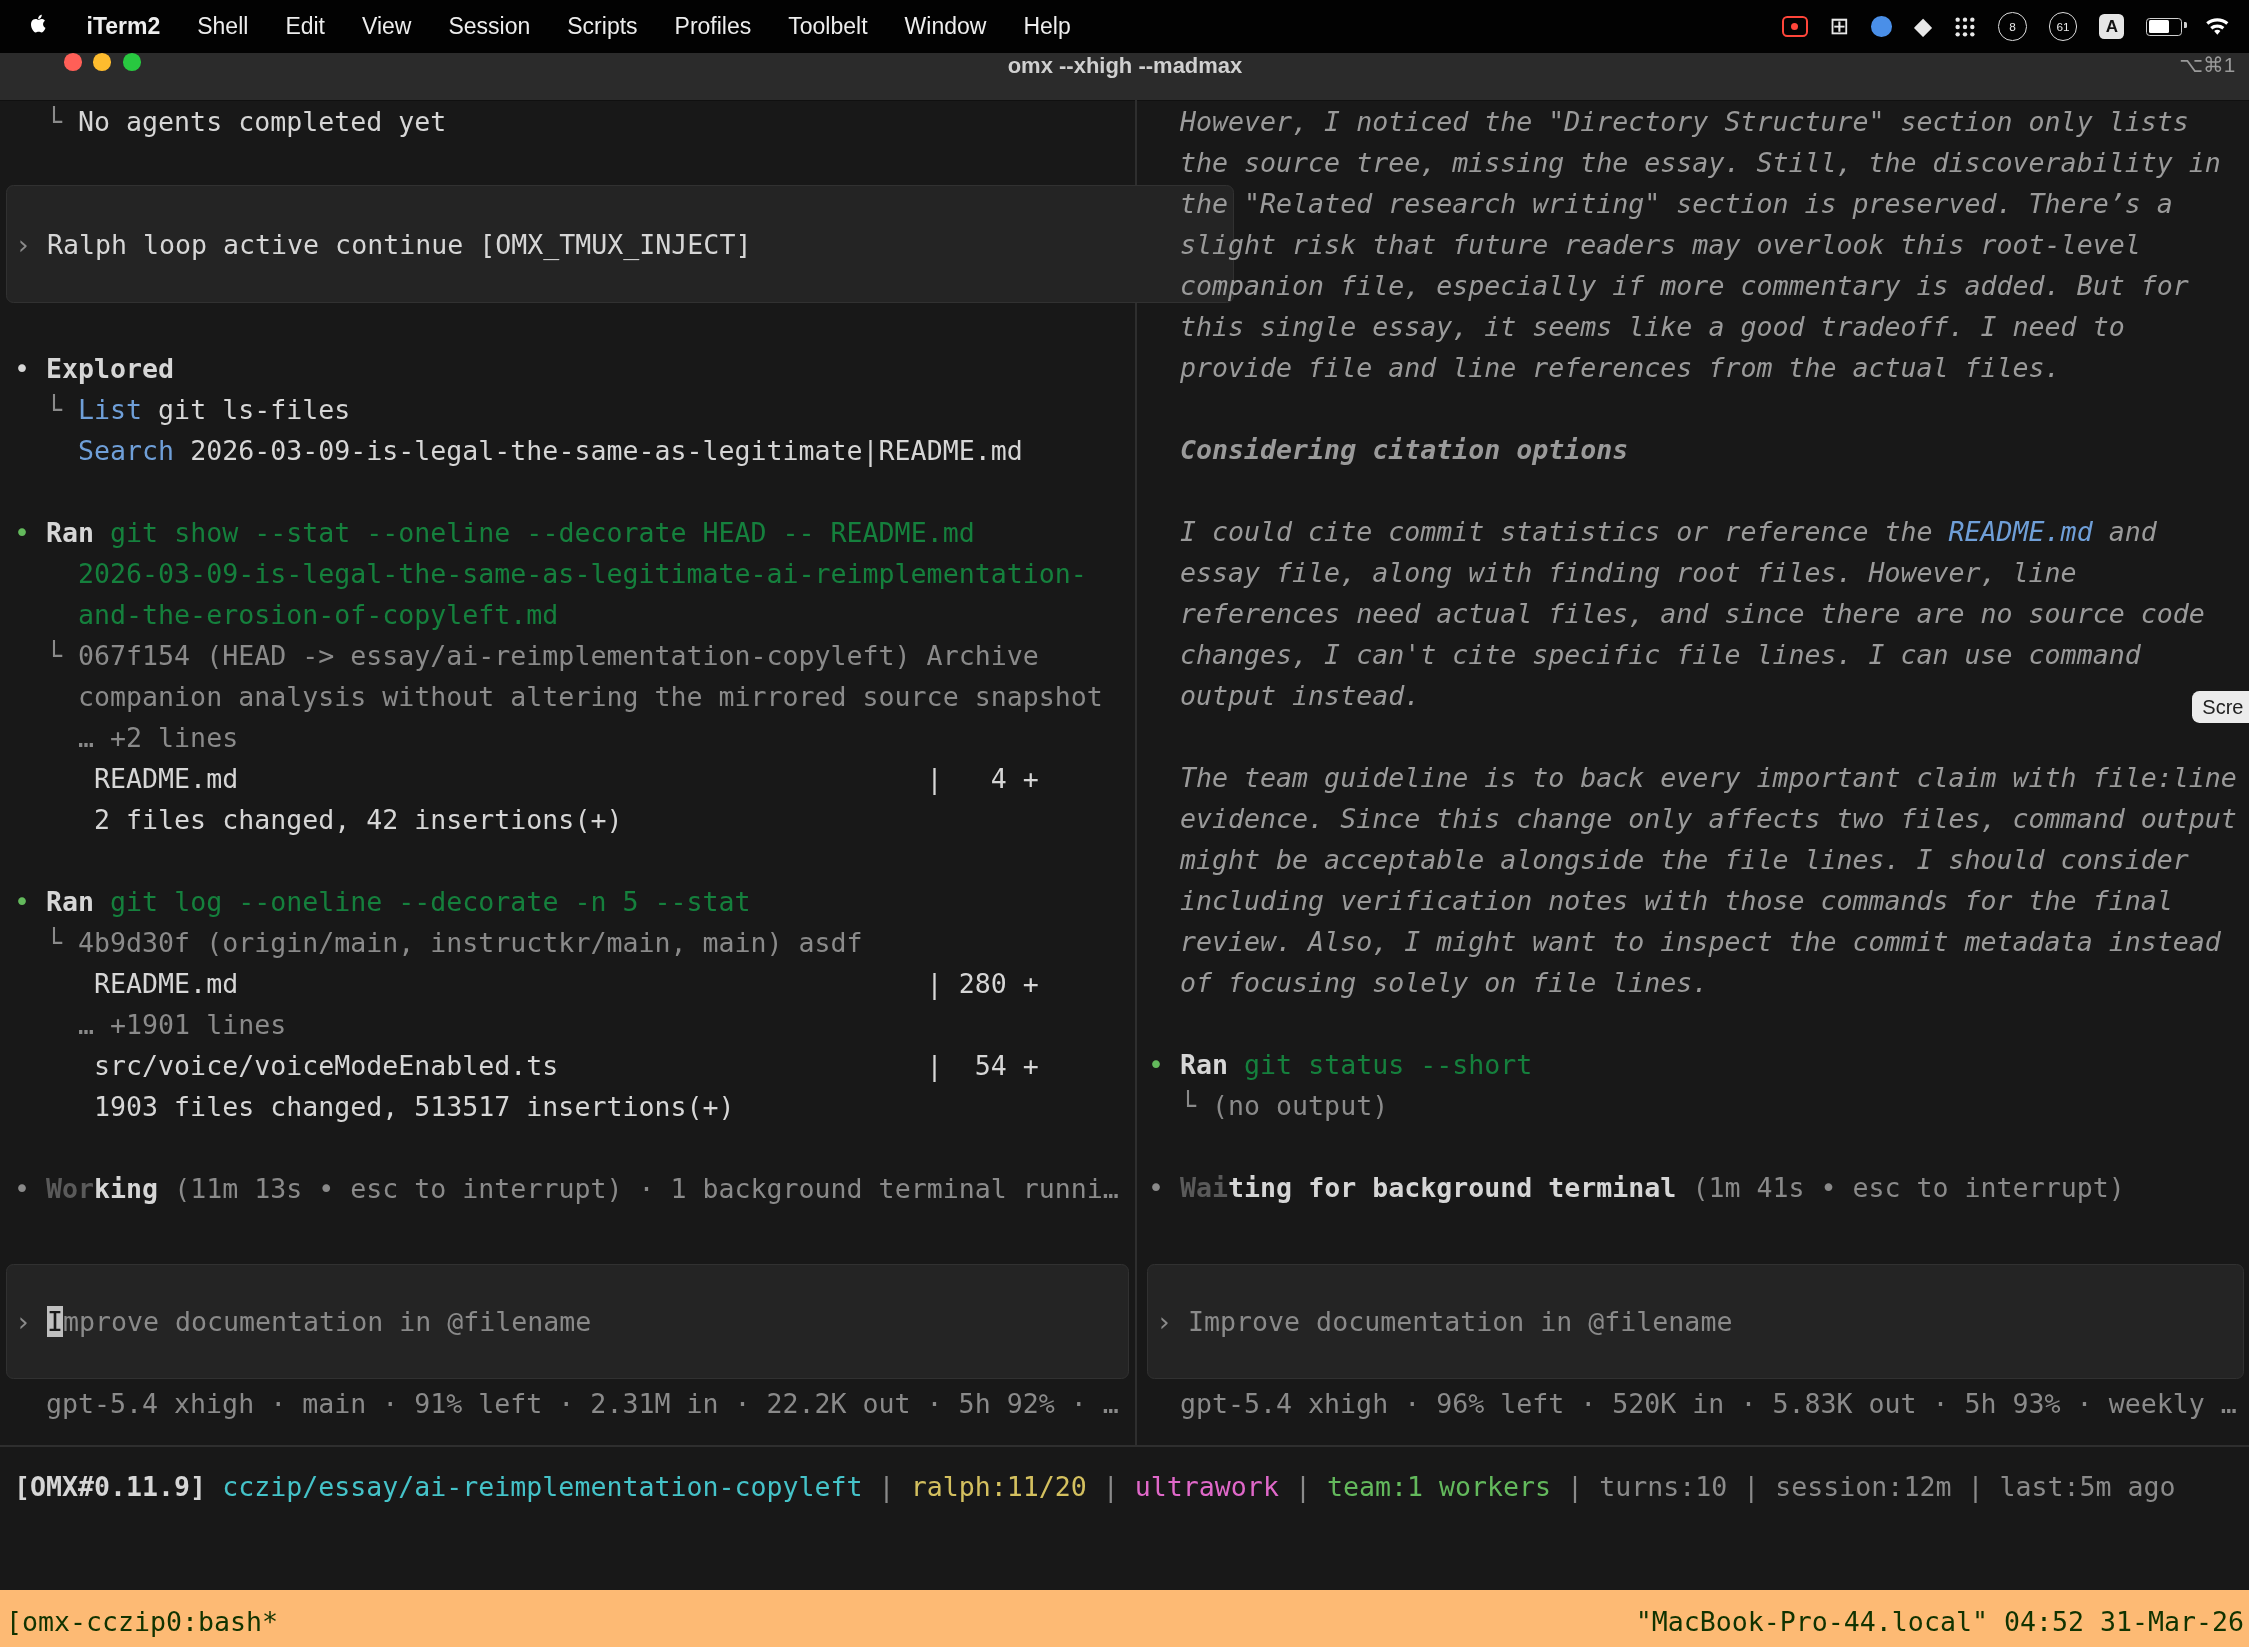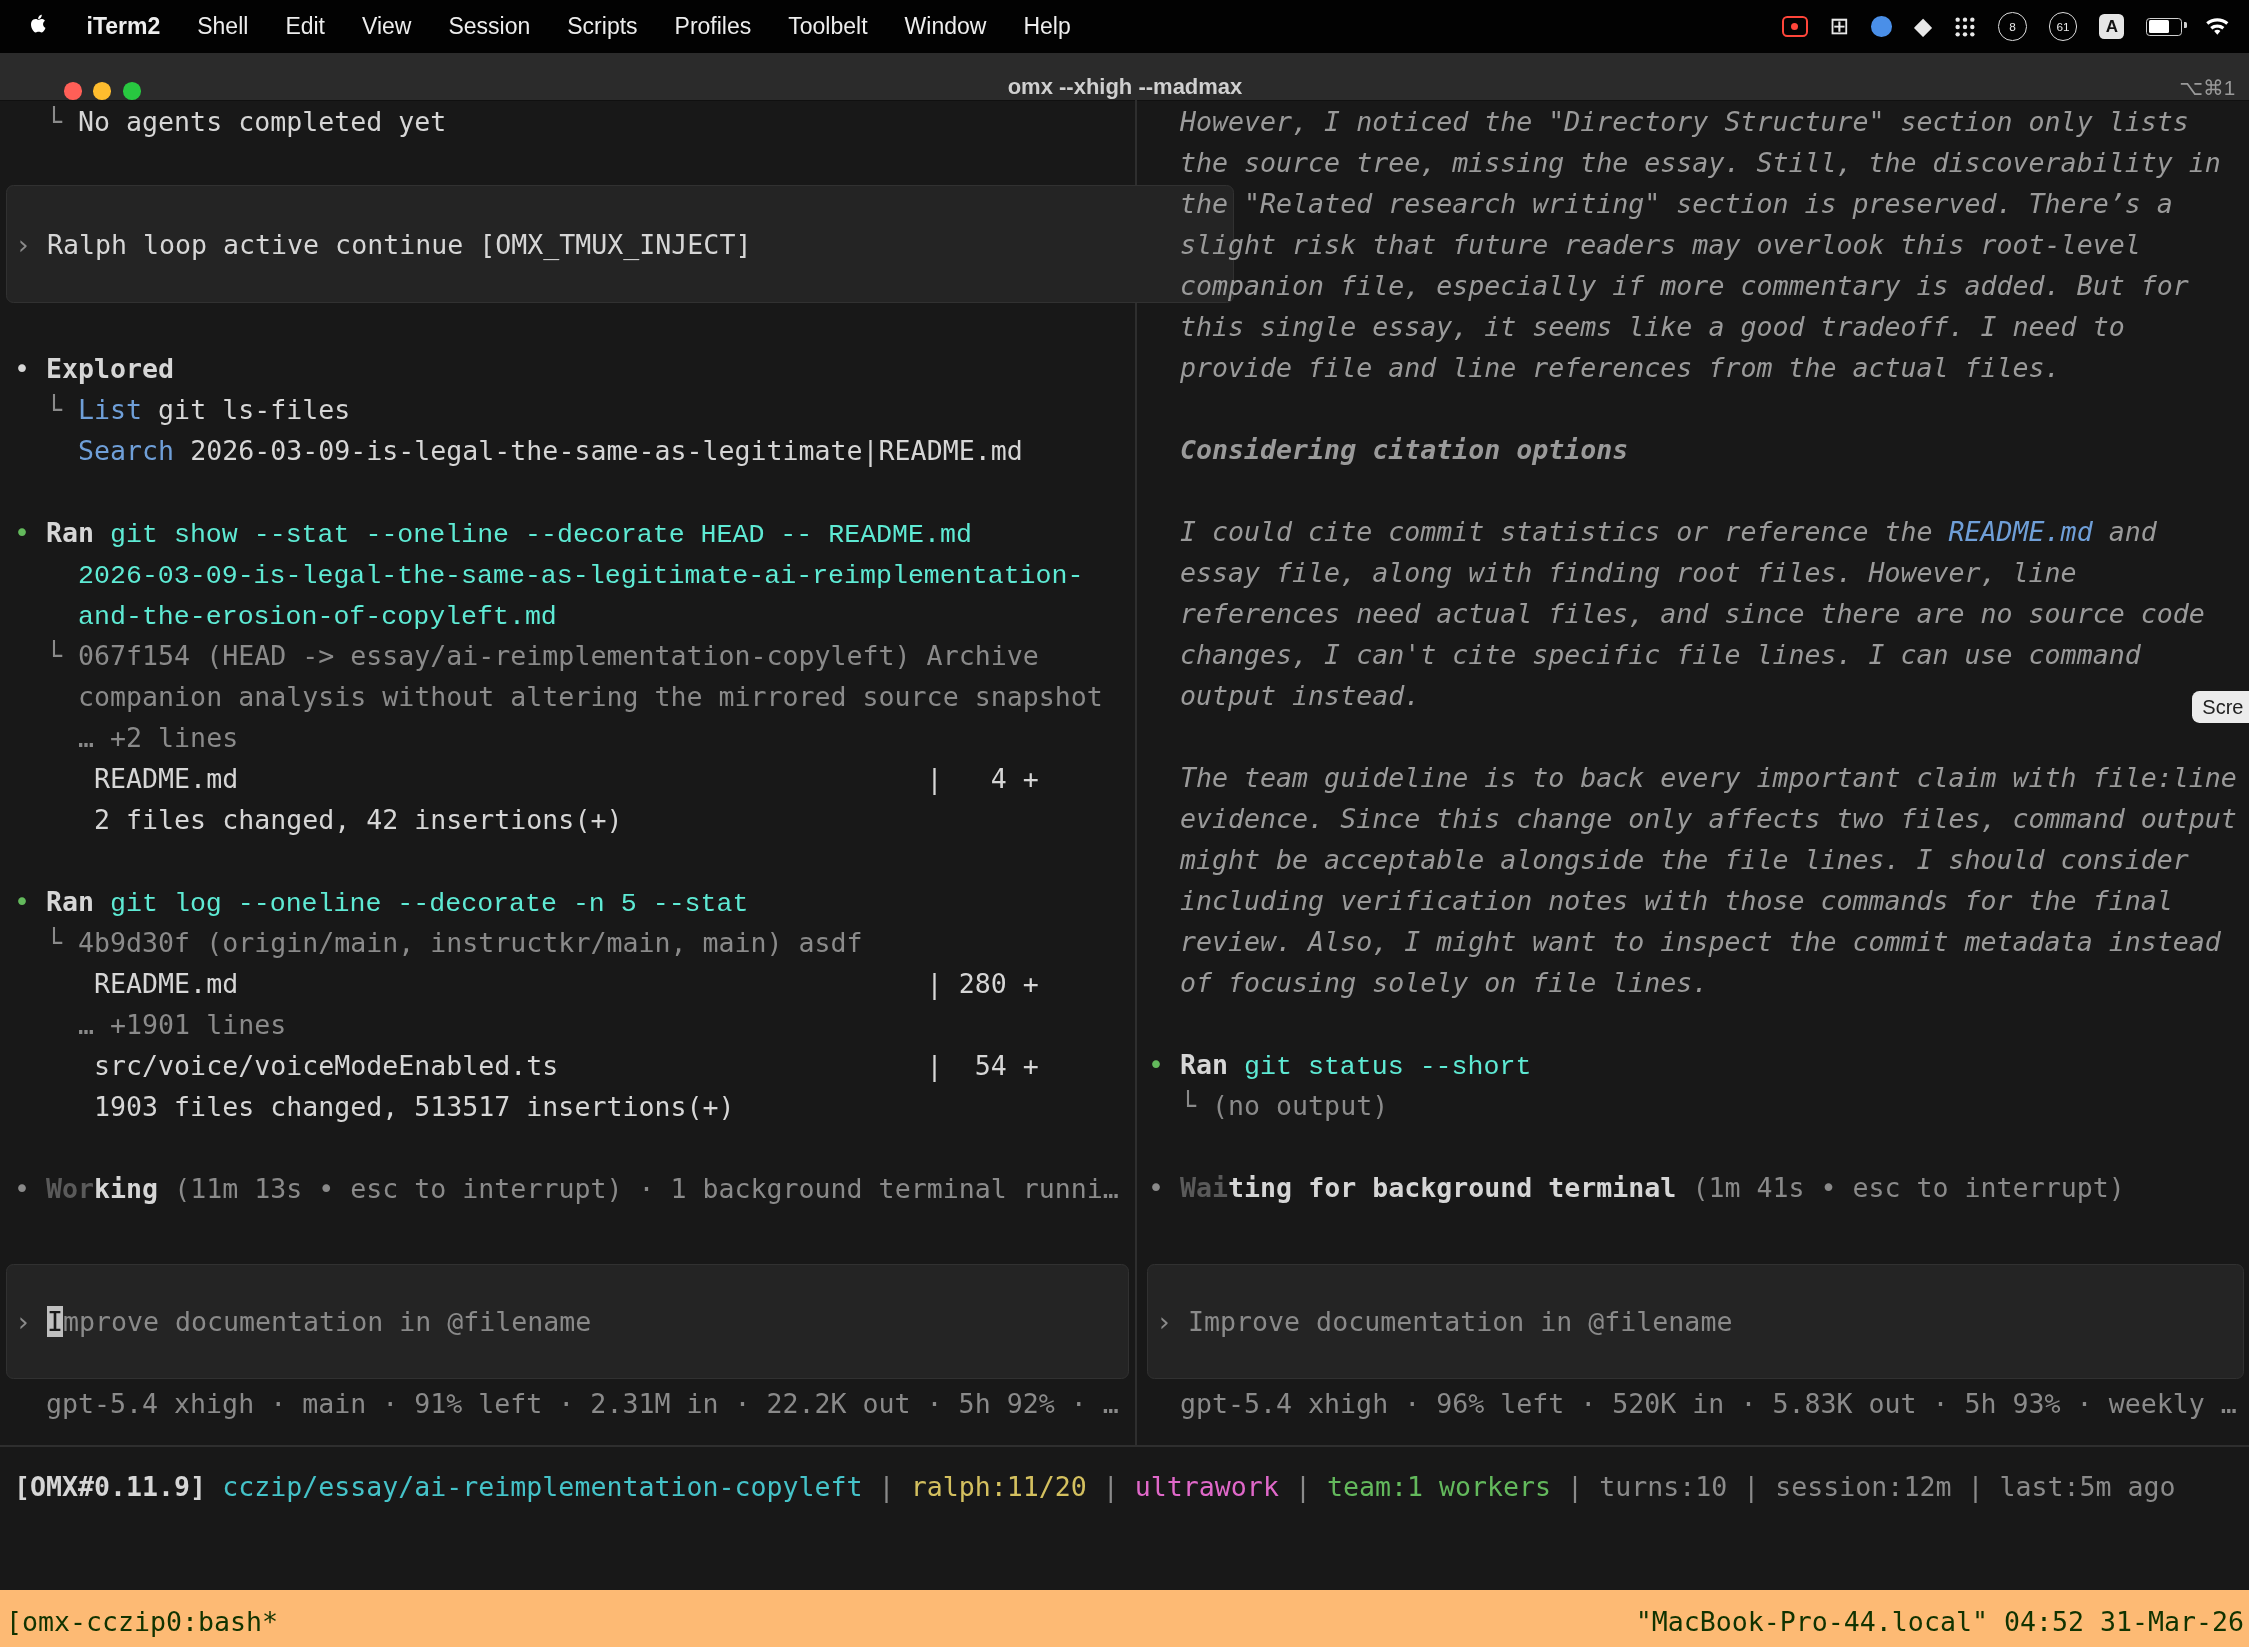--- a/index.html
+++ b/index.html
@@ -20,32 +20,32 @@
   .rec-ind::after{content:"";position:absolute;left:50%;top:50%;width:7.4px;height:7.4px;margin:-3.7px 0 0 -3.7px;border-radius:50%;background:#ff453a;}
   .glyph-icon{font-size:23.6px;line-height:23.6px;}
   .blue-dot{width:20.7px;height:20.7px;border-radius:50%;background:#4a8fe8;}
   .gauge{width:26.6px;height:26.6px;border:1.5px solid #dcdcdc;border-radius:50%;font-size:11.8px;display:inline-flex;align-items:center;justify-content:center;}
   .inputsrc{width:25px;height:25px;background:#e6e6e6;color:#111;border-radius:5.2px;font-weight:bold;font-size:17px;display:inline-flex;align-items:center;justify-content:center;}
   .batt{width:34px;height:16px;border:1.5px solid #cfcfcf;border-radius:3.7px;position:relative;}
   .batt .fill{position:absolute;left:1.5px;top:1.5px;bottom:1.5px;width:58%;background:#fff;border-radius:1.5px;}
   .batt::after{content:"";position:absolute;right:-5.2px;top:3.7px;width:3px;height:5.9px;background:#cfcfcf;border-radius:0 1.5px 1.5px 0;}
   
   .titlebar{position:absolute;top:53px;left:0;right:0;height:47px;background:#2b2b2b;
-    border-bottom:1.5px solid #101010;display:flex;align-items:flex-end;
+    border-bottom:1.5px solid #101010;display:flex;align-items:flex-start;
     font-family:"Liberation Sans",sans-serif;padding-left:48px;}
   .lights{display:flex;gap:11.8px;padding-left:16px;}
   .light{width:17.7px;height:17.7px;border-radius:50%;}
   .light.red{background:#ff5f57;} .light.yellow{background:#febc2e;} .light.green{background:#28c840;}
   .win-title{position:absolute;left:0;right:0;text-align:center;color:#d0d0d0;font-size:22px;font-weight:bold;}
   .win-shortcut{margin-left:auto;color:#9a9a9a;font-size:20.7px;padding-right:14.8px;z-index:2;}
   
   .tline{height:41px;line-height:41px;white-space:pre;font-size:26.6px;}
   .fg{color:#d6d6d6;} .dim{color:#8a8a8a;} .b{font-weight:bold;}
   .grn{color:#63b95c;} .blu{color:#6f9fd8;} .cyn{color:#45c3c9;}
-  .mag{color:#5eead4;font-family:Liberation Mono, monospace;} .ylw{color:#d4c05f;} .pnk{color:#e068c9;}
+  .mag{color:#15803d;} .ylw{color:#d4c05f;} .pnk{color:#e068c9;}
   .shm{color:#5a5a5a;}
   .it{color:#9a9a9a;font-style:italic;}
   .lnk{color:#6f9fd8;}
   .cur{background:#bfbfbf;color:#181818;}
   .abs{position:absolute;overflow:hidden;}
   .box{background:#242424;border:1.5px solid #313131;border-radius:7.4px;display:flex;flex-direction:column;justify-content:center;box-sizing:border-box;}
   .vdivider{position:absolute;left:1135px;top:100px;width:1.5px;height:1345px;background:#2e2e2e;}
   .hdivider{position:absolute;left:0;right:0;top:1445px;height:1.5px;background:#2e2e2e;}
   
   .scretab{position:absolute;top:691px;right:0;width:58px;height:32px;background:#ececec;color:#222;

